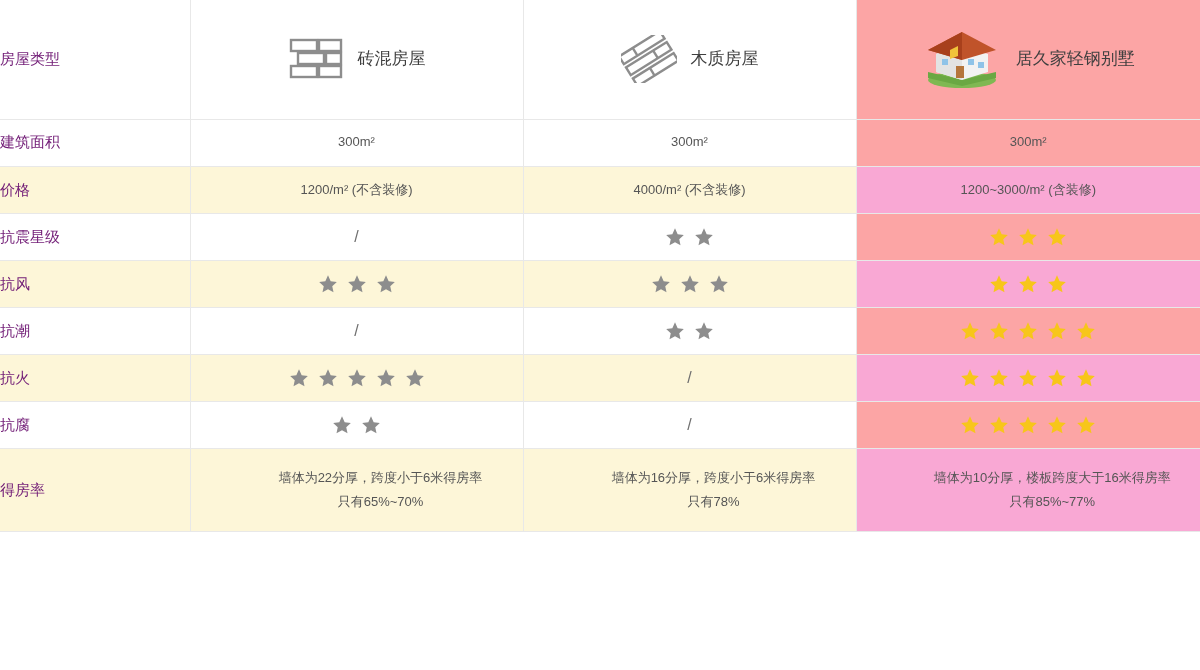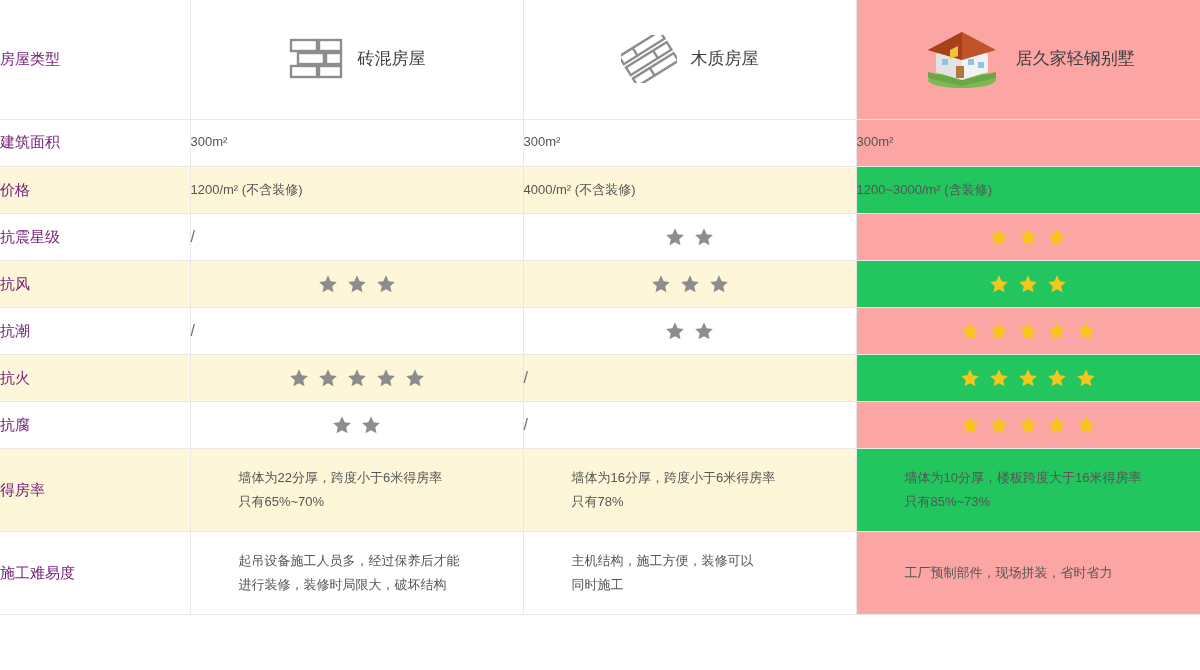--- a/index.html
+++ b/index.html
@@ -31,32 +31,32 @@
 
   .row-alt td { background: #fdf6d8; }
   .col-label {
     padding-left: 54px;
     font-size: 15px;
     color: #701a75;
     border-right: 1px solid #e8e8e8;
     box-sizing: border-box;
   }
   .col-val {
-    text-align: left;
+    text-align: center;
     font-size: 13px;
     color: #555;
     border-right: 1px solid #e8e8e8;
     box-sizing: border-box;
     line-height: 1.75;
   }
   .col-steel {
     background: #fca5a5;
     border-right: none;
   }
-  .row-alt .col-steel { background: #22c55e; }
+  .row-alt .col-steel { background: #f9a8d4; }
 
   
   .header-row td { height: 119px; border-bottom: 1px solid #e8e8e8; }
   .head-cell {
     display: flex;
     align-items: center;
     justify-content: center;
     gap: 14px;
   }
   .head-title {
@@ -357,39 +357,19 @@
           </td>
           <td class="col-val">
             <div class="multiline">
               <div>墙体为16分厚，跨度小于6米得房率</div>
               <div>只有78%</div>
             </div>
           </td>
           <td class="col-val col-steel">
             <div class="multiline">
               <div>墙体为10分厚，楼板跨度大于16米得房率</div>
-              <div>只有85%~73%</div>
-            </div>
-          </td>
-        </tr>
-        <tr class="r-text">
-          <td class="col-label">施工难易度</td>
-          <td class="col-val">
-            <div class="multiline">
-              <div>起吊设备施工人员多，经过保养后才能</div>
-              <div>进行装修，装修时局限大，破坏结构</div>
-            </div>
-          </td>
-          <td class="col-val">
-            <div class="multiline">
-              <div>主机结构，施工方便，装修可以</div>
-              <div>同时施工</div>
-            </div>
-          </td>
-          <td class="col-val col-steel">
-            <div class="multiline">
-              <div>工厂预制部件，现场拼装，省时省力</div>
+              <div>只有85%~77%</div>
             </div>
           </td>
         </tr>
       </tbody>
     </table>
   </div>
 
 </body></html>

